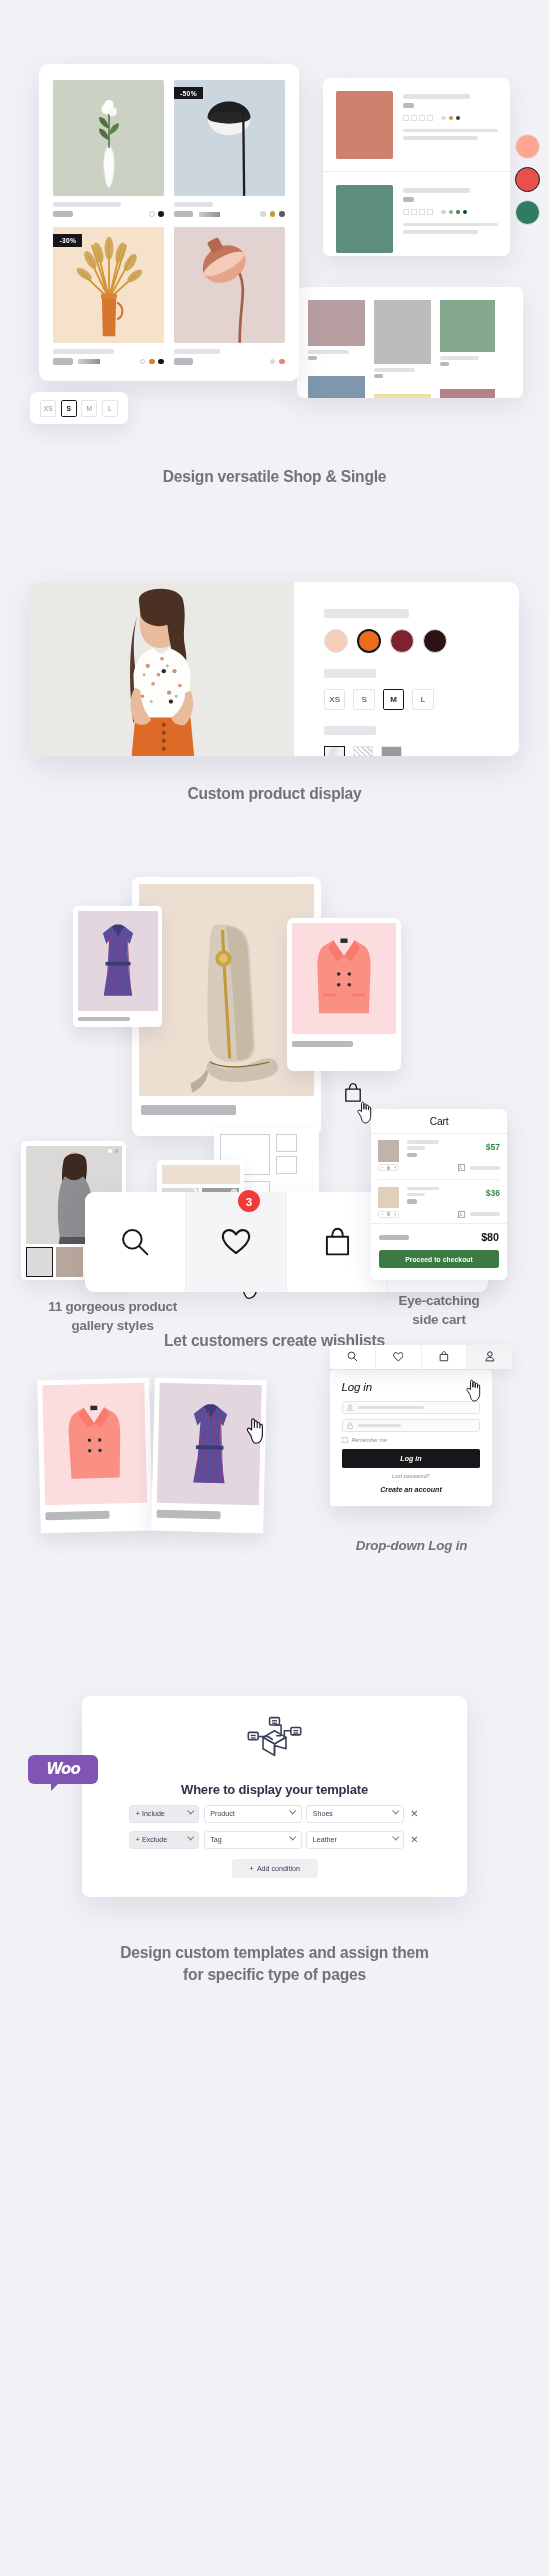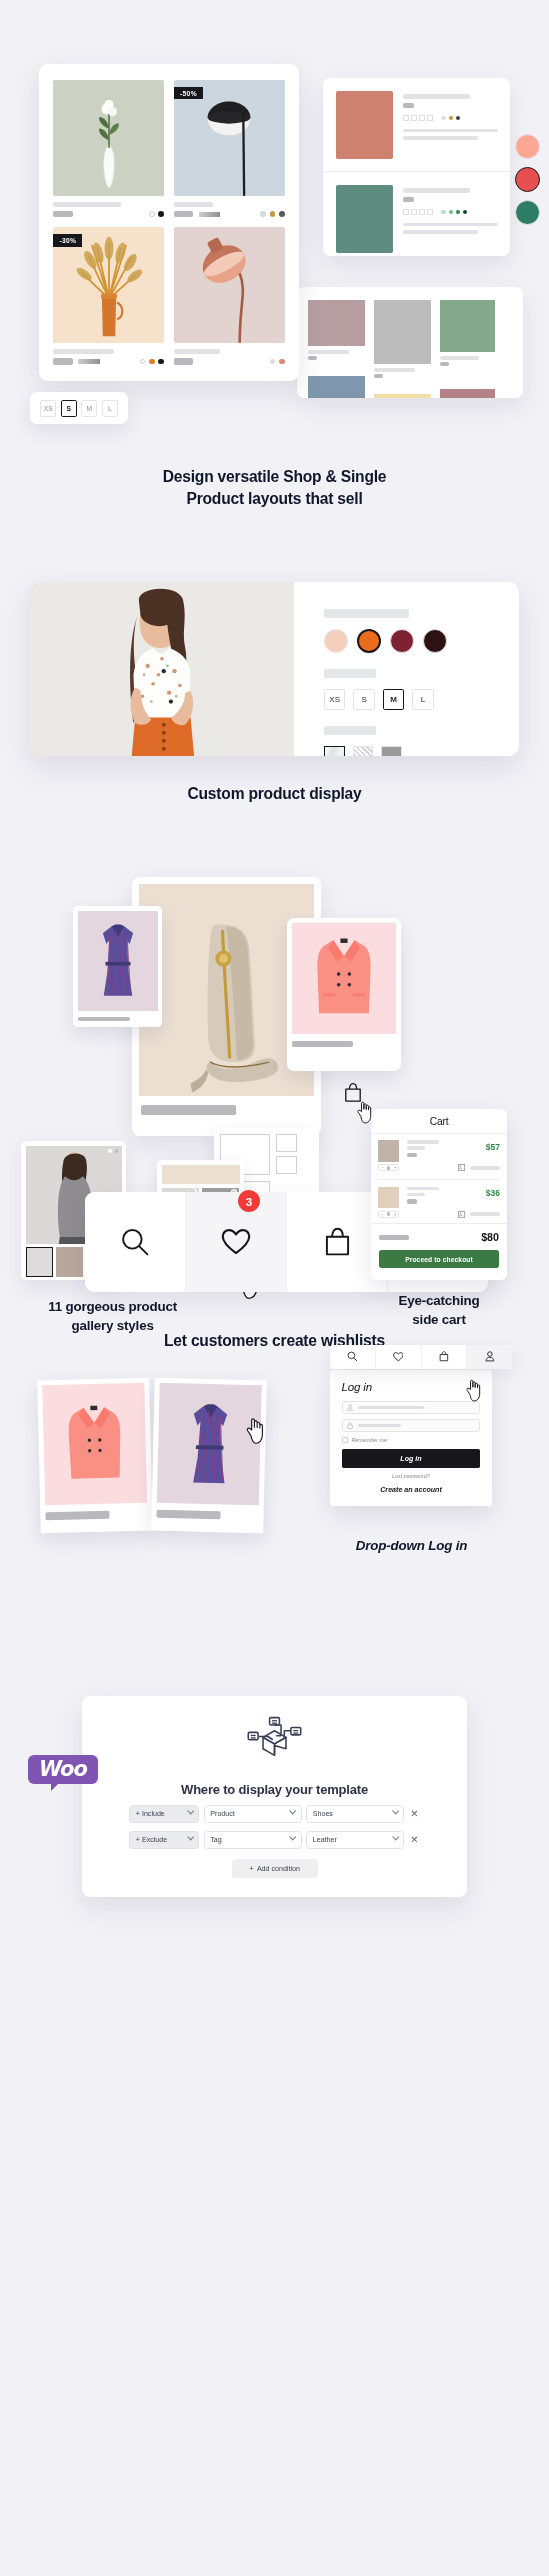--- a/index.html
+++ b/index.html
@@ -9,21 +9,21 @@
     background: #f2f1f6;
     font-family: "Liberation Sans", sans-serif;
     position: relative;
     overflow: hidden;
   }
   .section { position: relative; width: 549px; }
   .caption {
     text-align: center;
     font-size: 15.6px;
     font-weight: 700;
-    color: #0f172a;
+    color: #737373;
     line-height: 1.38;
     letter-spacing: -0.2px;
   }
   .card {
     background: #fff;
     border-radius: 9px;
     box-shadow: 0 7.1px 25px rgba(60,55,90,0.10);
   }
   .ph { background: #e2e2e6; border-radius: 1.8px; }
   .ph-d { background: #b9b9bd; border-radius: 1.8px; }
@@ -195,21 +195,21 @@
 
   
   #sec6 { height: 392px; }
   #woo-card { position:absolute; left:82px; top:36px; width:385px; height:201px;
               background:#fff; border-radius:8px; box-shadow:0 10.7px 28.5px rgba(60,55,90,.11); z-index:4; }
   #woo-logo { position:absolute; left:28px; top:95px; width:70px; height:28.5px;
               background:#7f54b3; border-radius:6.2px; z-index:6;
               display:flex; align-items:center; justify-content:center; }
   #woo-logo:after { content:""; position:absolute; left:23px; bottom:-7.1px; width:0; height:0;
                     border-left:8px solid #7f54b3; border-bottom:8px solid transparent; }
-  .woo-word { color:#fff; font-size:21px; font-weight:800; font-style:italic; letter-spacing:-0.9px;
+  .woo-word { color:#fff; font-size:15px; font-weight:800; font-style:italic; letter-spacing:-0.9px;
               font-family:"DejaVu Sans", sans-serif; }
   .woo-h { text-align:center; font-size:13px; font-weight:700; color:#2f3349; letter-spacing:-0.2px; }
   .cond-row { display:flex; align-items:center; justify-content:center; gap:4.5px; margin-top:8px; }
   .sel-box { height:18px; border:0.9px solid #e1e1e7; border-radius:3.6px; display:flex;
              align-items:center; justify-content:space-between; padding:0 5.4px;
              font-size:7.1px; color:#3d4154; background:#fff; }
   .sel-box.gray { background:#ebebef; border-color:#e1e1e7; }
   .chev { width:5.4px; height:5.4px; border-right:1.2px solid #6b6f85; border-bottom:1.2px solid #6b6f85;
           transform:rotate(45deg) translate(-1.8px,-1.8px); }
   .x-btn { font-size:9.8px; color:#5a5e74; width:10.7px; text-align:center; }
@@ -433,21 +433,20 @@
 
   <div id="size-card">
     <div class="size-pill">XS</div>
     <div class="size-pill sel">S</div>
     <div class="size-pill">M</div>
     <div class="size-pill">L</div>
   </div>
 
   <div class="caption">
     <div>Design versatile Shop &amp; Single</div>
-    <div>Product layouts that sell</div>
   </div>
 </div>
 
 <div class="section" id="sec2">
   <div id="swatch-card">
     <div class="model-pane">
       <svg width="264" height="174" viewBox="0 0 296 195">
         <rect width="296" height="195" fill="#eae9e5"></rect>
         <g transform="translate(92,8)">
           <path d="M52 10 C70 10 78 24 76 42 C74 58 66 66 54 66 C40 66 32 56 31 40 C30 22 36 10 52 10Z" fill="#e8bb9c"></path>
@@ -912,14 +911,18 @@
     <div class="add-cond">
       <span>+</span>
       <span>Add condition</span>
     </div>
   </div>
 
   <div id="woo-logo">
     <span class="woo-word">Woo</span>
   </div>
 
+  <div class="caption">
+    <div>Design custom templates and assign them</div>
+    <div>for specific type of pages</div>
+  </div>
 </div>
 
 
 </body></html>

